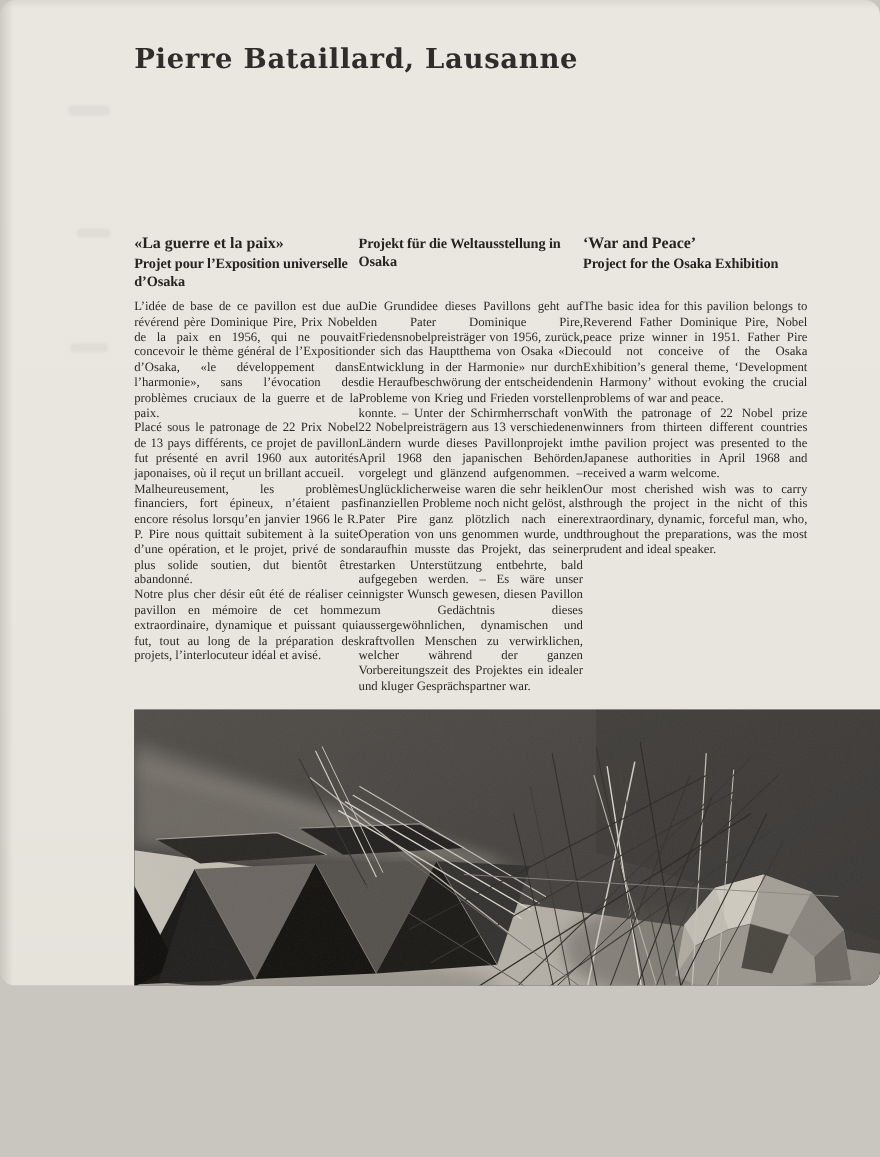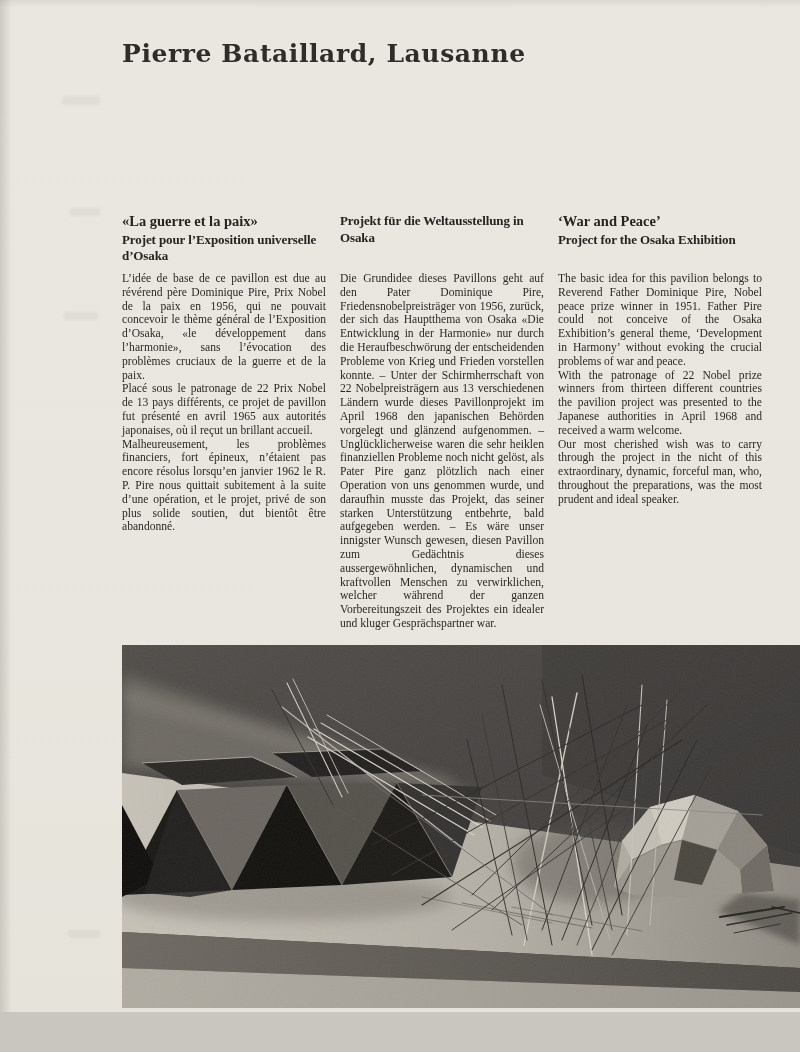--- a/index.html
+++ b/index.html
@@ -1,25 +1,26 @@
 <!DOCTYPE html>
 <html><head>
 <meta charset="utf-8">
 <style>
   * { margin: 0; padding: 0; box-sizing: border-box; }
   html, body { background: #c9c6bf; }
   .page {
     position: relative;
     width: 800px;
-    height: 1012px;
+    height: 896px;
     margin: 0 auto;
     background: linear-gradient(180deg, #eae7e1 0%, #e9e6df 55%, #e6e3db 100%);
     overflow: hidden;
     font-family: "Liberation Serif", serif;
     color: #2b2925;
+    border-radius: 14px;
   }
   .edge-left {
     position: absolute; left: 0; top: 0; width: 12px; height: 100%;
     background: linear-gradient(90deg, rgba(92,89,82,0.20), rgba(92,89,82,0));
   }
   .edge-top {
     position: absolute; left: 0; top: 0; width: 100%; height: 8px;
     background: linear-gradient(180deg, rgba(92,89,82,0.10), rgba(92,89,82,0));
   }
   .ghost {
@@ -27,21 +28,21 @@
     border-radius: 3px; filter: blur(1px);
   }
   .page-title {
     position: absolute; left: 122px; top: 40px; width: 640px;
     font-family: "DejaVu Serif", serif;
     font-weight: bold; font-size: 25px; line-height: 1.1;
     letter-spacing: 0.6px; color: #2f2d29;
   }
   .columns {
     position: absolute; left: 122px; top: 213px; width: 640px;
-    display: flex; gap: 14px;
+    display: flex; 
   }
   .column { width: 204px; }
   .col-header { height: 59px; }
   .col-heading {
     font-weight: bold; font-size: 14.5px; line-height: 1.15;
     color: #262420; margin-bottom: 2px;
   }
   .col-subheading {
     font-weight: bold; font-size: 13px; line-height: 1.28;
     letter-spacing: -0.1px; color: #262420;
@@ -78,22 +79,23 @@
 
   <div class="columns">
 
     <div class="column">
       <div class="col-header">
         <div class="col-heading">«La guerre et la paix»</div>
         <div class="col-subheading">Projet pour l’Exposition universelle d’Osaka</div>
       </div>
       <div class="col-body">
         <p>L’idée de base de ce pavillon est due au révérend père Dominique Pire, Prix Nobel de la paix en 1956, qui ne pouvait concevoir le thème général de l’Exposition d’Osaka, «le développement dans l’harmonie», sans l’évocation des problèmes cruciaux de la guerre et de la paix.</p>
-        <p>Placé sous le patronage de 22 Prix Nobel de 13 pays différents, ce projet de pavillon fut présenté en avril 1965 aux autorités japonaises, où il reçut un brillant accueil.</p>
-        <p>Malheureusement, les problèmes financiers, fort épineux, n’étaient pas encore résolus lorsqu’en janvier 1962 le R. P. Pire nous quittait subitement à la suite d’une opération, et le projet, privé de son plus solide soutien, dut bientôt être abandonné.</p>
+        <p>Placé sous le patronage de 22 Prix Nobel de 13 pays différents, ce projet de pavillon fut présenté en avril 1960 aux autorités japonaises, où il reçut un brillant accueil.</p>
+        <p>Malheureusement, les problèmes financiers, fort épineux, n’étaient pas encore résolus lorsqu’en janvier 1966 le R. P. Pire nous quittait subitement à la suite d’une opération, et le projet, privé de son plus solide soutien, dut bientôt être abandonné.</p>
+        <p>Notre plus cher désir eût été de réaliser ce pavillon en mémoire de cet homme extraordinaire, dynamique et puissant qui fut, tout au long de la préparation des projets, l’interlocuteur idéal et avisé.</p>
       </div>
     </div>
 
     <div class="column">
       <div class="col-header">
         <div class="col-subheading">Projekt für die Weltausstellung in Osaka</div>
       </div>
       <div class="col-body">
         <p>Die Grundidee dieses Pavillons geht auf den Pater Dominique Pire, Friedensnobelpreisträger von 1956, zurück, der sich das Hauptthema von Osaka «Die Entwicklung in der Harmonie» nur durch die Heraufbeschwörung der entscheidenden Probleme von Krieg und Frieden vorstellen konnte. – Unter der Schirmherrschaft von 22 Nobelpreisträgern aus 13 verschiedenen Ländern wurde dieses Pavillonprojekt im April 1968 den japanischen Behörden vorgelegt und glänzend aufgenommen. – Unglücklicherweise waren die sehr heiklen finanziellen Probleme noch nicht gelöst, als Pater Pire ganz plötzlich nach einer Operation von uns genommen wurde, und daraufhin musste das Projekt, das seiner starken Unterstützung entbehrte, bald aufgegeben werden. – Es wäre unser innigster Wunsch gewesen, diesen Pavillon zum Gedächtnis dieses aussergewöhnlichen, dynamischen und kraftvollen Menschen zu verwirklichen, welcher während der ganzen Vorbereitungszeit des Projektes ein idealer und kluger Gesprächspartner war.</p>
       </div>

